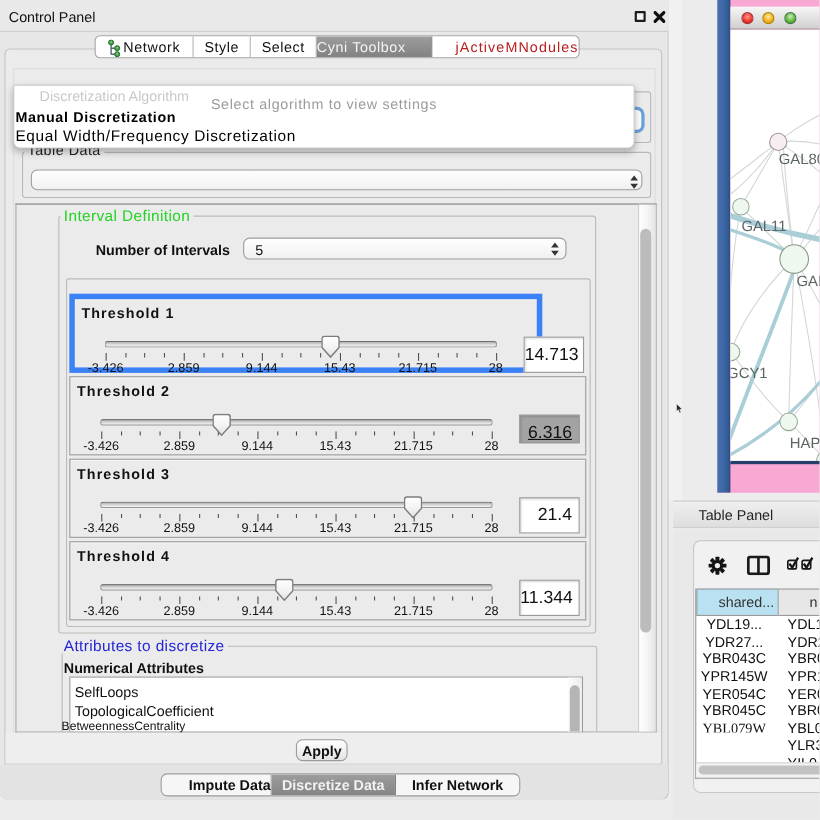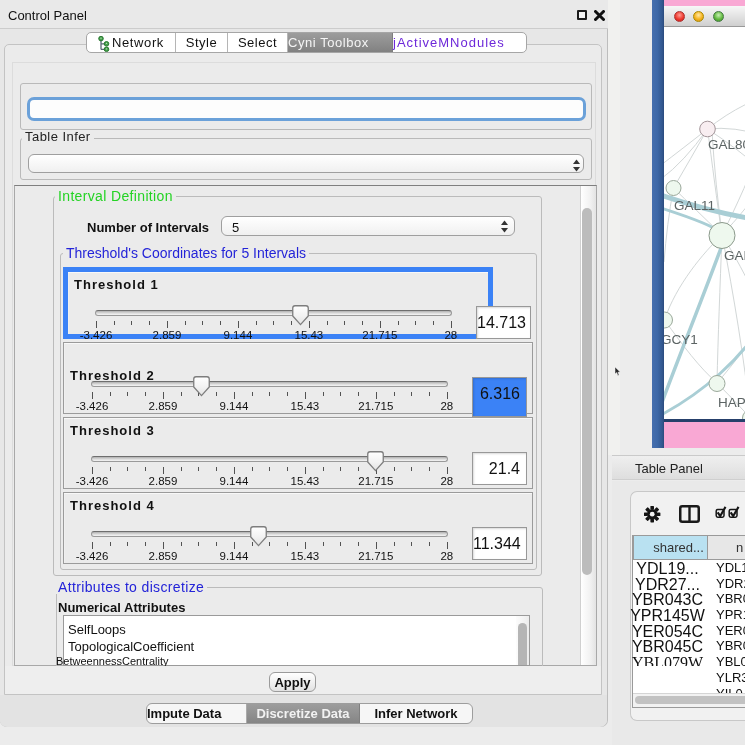--- a/index.html
+++ b/index.html
@@ -21,47 +21,52 @@
     </svg>
 
   <div class="abs" style="left:4px;top:44px;width:598px;height:651px;background:#ebebeb;border:1px solid #c3c3c3;border-radius:5px 5px 0 0;"></div>
   <div class="abs" style="left:12px;top:62px;width:584px;height:604px;border:1px solid #dcdcdc;background:#ebebeb;"></div>
 
   <div class="abs" style="left:20px;top:83px;width:572px;height:47px;border:1px solid #b9b9b9;border-radius:3px;"></div>
 
   <div class="abs" style="left:27px;top:97px;width:559px;height:24px;border:3px solid #6ba1d9;border-radius:7px;background:#fdfdfd;"></div>
 
   <div class="abs" style="left:20px;top:138px;width:572px;height:42px;border:1px solid #b9b9b9;border-radius:3px;"></div>
-  <div class="grouplabel" style="left:22px;top:130px;letter-spacing:0.45px;color:#222;">Table Infer</div>
+  <div class="grouplabel" style="left:22px;top:130px;letter-spacing:0.45px;color:#222;">Table Data</div>
 
   <div class="abs" style="left:28px;top:154px;width:556px;height:19px;background:linear-gradient(#ffffff,#f0f0f0);border:1px solid #9f9f9f;border-radius:6px;"></div>
   <svg class="abs" style="left:572px;top:159px;" width="9" height="13">
       <path d="M4.5 0.5 L8 5 L1 5 Z" fill="#333"></path>
       <path d="M4.5 12.5 L8 8 L1 8 Z" fill="#333"></path>
     </svg>
 
+  <div class="abs" style="left:12px;top:77px;width:565px;height:58px;background:#ffffff;border:1px solid #c9c9c9;border-radius:2px 2px 6px 6px;box-shadow:0 3px 7px rgba(0,0,0,0.28);z-index:40;">
+    <div class="abs" style="left:23px;top:2px;font-size:13px;color:#c9c9c9;">Discretization Algorithm</div>
+    <div class="abs" style="left:0;top:9px;width:100%;text-align:center;font-size:13px;letter-spacing:0.6px;color:#9b9b9b;">Select algorithm to view settings</div>
+    <div class="abs" style="left:1px;top:21px;font-size:13px;letter-spacing:0.6px;font-weight:bold;color:#000;">Manual Discretization</div>
+    <div class="abs" style="left:1px;top:37px;font-size:14px;letter-spacing:0.6px;color:#000;">Equal Width/Frequency Discretization</div>
+  </div>
 
   <div class="abs" style="left:14px;top:185px;width:583px;height:481px;border:1px solid #a8a8a8;border-top:1px solid #7f7f7f;background:#ebebeb;"></div>
 
   <div class="abs" style="left:580px;top:186px;width:16px;height:479px;background:linear-gradient(90deg,#ffffff,#f2f2f2 60%,#e3e3e3);border-left:1px solid #d0d0d0;"></div>
   <div class="abs" style="left:582px;top:208px;width:10px;height:367px;background:#bcbcbc;border-radius:5px;"></div>
 
   <div class="abs" style="left:53px;top:196px;width:489px;height:380px;border:1px solid #bbbbbb;border-radius:3px;"></div>
   <div class="grouplabel" style="left:55px;top:189px;font-size:14px;line-height:14px;letter-spacing:0.35px;color:#24d324;">Interval Definition</div>
 
   <div class="abs" style="left:87px;top:220px;font-size:13px;font-weight:bold;color:#111;">Number of Intervals</div>
   <div class="abs" style="left:221px;top:216px;width:294px;height:20px;background:linear-gradient(#ffffff,#f0f0f0);border:1px solid #9f9f9f;border-radius:6px;"></div>
   <div class="abs" style="left:232px;top:220px;font-size:13px;color:#111;">5</div>
   <svg class="abs" style="left:500px;top:220px;" width="9" height="13">
       <path d="M4.5 0.5 L8 5 L1 5 Z" fill="#333"></path>
       <path d="M4.5 12.5 L8 8 L1 8 Z" fill="#333"></path>
     </svg>
 
   <div class="abs" style="left:60px;top:253px;width:477px;height:317px;border:1px solid #bbbbbb;border-radius:3px;"></div>
-  <div class="grouplabel" style="left:63px;top:246px;font-size:14px;line-height:14px;color:#2424d8;">Threshold's Coordinates for 5 Intervals</div>
 
   <div id="thr">
       <div class="abs" style="left:63px;top:266.5px;width:430px;height:72px;border:5px solid #3b82f6;box-shadow:inset 0 1px 0 #f8f8f8, inset 1px 0 0 #f0f0f0;">
         <div class="abs" style="left:6px;top:5px;font-size:13px;font-weight:bold;letter-spacing:1px;color:#111;">Threshold 1</div>
         <div class="abs" style="left:27px;top:38px;width:357px;height:6px;border:1px solid #9a9a9a;border-top-color:#6e6e6e;border-radius:3px;background:linear-gradient(#b0b0b0,#dcdcdc 55%,#f5f5f5);"></div>
         <svg class="abs" style="left:0;top:49px;" width="400" height="8">
           <line x1="28.5" y1="0" x2="28.5" y2="7" stroke="#4a4a4a" stroke-width="0.95"></line>
           <line x1="46.5" y1="0" x2="46.5" y2="4" stroke="#4a4a4a" stroke-width="0.95"></line>
           <line x1="63.5" y1="0" x2="63.5" y2="4" stroke="#4a4a4a" stroke-width="0.95"></line>
           <line x1="81.5" y1="0" x2="81.5" y2="4" stroke="#4a4a4a" stroke-width="0.95"></line>
@@ -95,21 +100,21 @@
               <stop offset="0" stop-color="#ffffff"></stop>
               <stop offset="0.55" stop-color="#f2f2f2"></stop>
               <stop offset="1" stop-color="#e2e2e2"></stop>
             </linearGradient>
           </defs>
           <path d="M3 0.75 H14 Q16.25 0.75 16.25 3 V11 L8.5 19.6 L0.75 11 V3 Q0.75 0.75 3 0.75 Z" fill="url(#tg0)" stroke="#7d7d7d" stroke-width="1.3"></path>
         </svg>
         <div class="abs" style="left:408px;top:34px;width:55px;height:33px;background:#ffffff;border:1px solid #989898;box-shadow:inset 1px 1px 2px rgba(0,0,0,0.15);font-size:16px;color:#111;text-align:right;line-height:31px;padding-right:6px;">14.713</div>
       </div>
       <div class="abs" style="left:63px;top:342px;width:470px;height:72px;border:1px solid #9b9b9b;box-shadow:inset 0 1px 0 #f8f8f8, inset 1px 0 0 #f0f0f0;">
-        <div class="abs" style="left:6px;top:5px;font-size:13px;font-weight:bold;letter-spacing:1px;color:#111;margin-top:20px;">Threshold 2</div>
+        <div class="abs" style="left:6px;top:5px;font-size:13px;font-weight:bold;letter-spacing:1px;color:#111;">Threshold 2</div>
         <div class="abs" style="left:27px;top:38px;width:357px;height:6px;border:1px solid #9a9a9a;border-top-color:#6e6e6e;border-radius:3px;background:linear-gradient(#b0b0b0,#dcdcdc 55%,#f5f5f5);"></div>
         <svg class="abs" style="left:0;top:49px;" width="400" height="8">
           <line x1="28.5" y1="0" x2="28.5" y2="7" stroke="#4a4a4a" stroke-width="0.95"></line>
           <line x1="46.5" y1="0" x2="46.5" y2="4" stroke="#4a4a4a" stroke-width="0.95"></line>
           <line x1="63.5" y1="0" x2="63.5" y2="4" stroke="#4a4a4a" stroke-width="0.95"></line>
           <line x1="81.5" y1="0" x2="81.5" y2="4" stroke="#4a4a4a" stroke-width="0.95"></line>
           <line x1="99.5" y1="0" x2="99.5" y2="7" stroke="#4a4a4a" stroke-width="0.95"></line>
           <line x1="117.5" y1="0" x2="117.5" y2="4" stroke="#4a4a4a" stroke-width="0.95"></line>
           <line x1="134.5" y1="0" x2="134.5" y2="4" stroke="#4a4a4a" stroke-width="0.95"></line>
           <line x1="152.5" y1="0" x2="152.5" y2="4" stroke="#4a4a4a" stroke-width="0.95"></line>
@@ -136,21 +141,21 @@
         <svg class="abs" style="left:129.488px;top:33px;" width="17" height="21" viewBox="0 0 17 21">
           <defs>
             <linearGradient id="tg1" x1="0" y1="0" x2="0" y2="1">
               <stop offset="0" stop-color="#ffffff"></stop>
               <stop offset="0.55" stop-color="#f2f2f2"></stop>
               <stop offset="1" stop-color="#e2e2e2"></stop>
             </linearGradient>
           </defs>
           <path d="M3 0.75 H14 Q16.25 0.75 16.25 3 V11 L8.5 19.6 L0.75 11 V3 Q0.75 0.75 3 0.75 Z" fill="url(#tg1)" stroke="#7d7d7d" stroke-width="1.3"></path>
         </svg>
-        <div class="abs" style="left:408px;top:34px;width:55px;height:40px;background:#3b82f6;border:1px solid #989898;box-shadow:inset 1px 1px 2px rgba(0,0,0,0.15);font-size:16px;color:#111;text-align:right;line-height:31px;padding-right:6px;">6.316</div>
+        <div class="abs" style="left:408px;top:34px;width:55px;height:26px;background:#a3a3a3;border:1px solid #989898;box-shadow:inset 1px 1px 2px rgba(0,0,0,0.15);font-size:16px;color:#111;text-align:right;line-height:31px;padding-right:6px;text-decoration:underline;">6.316</div>
       </div>
       <div class="abs" style="left:63px;top:417px;width:470px;height:72px;border:1px solid #9b9b9b;box-shadow:inset 0 1px 0 #f8f8f8, inset 1px 0 0 #f0f0f0;">
         <div class="abs" style="left:6px;top:5px;font-size:13px;font-weight:bold;letter-spacing:1px;color:#111;">Threshold 3</div>
         <div class="abs" style="left:27px;top:38px;width:357px;height:6px;border:1px solid #9a9a9a;border-top-color:#6e6e6e;border-radius:3px;background:linear-gradient(#b0b0b0,#dcdcdc 55%,#f5f5f5);"></div>
         <svg class="abs" style="left:0;top:49px;" width="400" height="8">
           <line x1="28.5" y1="0" x2="28.5" y2="7" stroke="#4a4a4a" stroke-width="0.95"></line>
           <line x1="46.5" y1="0" x2="46.5" y2="4" stroke="#4a4a4a" stroke-width="0.95"></line>
           <line x1="63.5" y1="0" x2="63.5" y2="4" stroke="#4a4a4a" stroke-width="0.95"></line>
           <line x1="81.5" y1="0" x2="81.5" y2="4" stroke="#4a4a4a" stroke-width="0.95"></line>
           <line x1="99.5" y1="0" x2="99.5" y2="7" stroke="#4a4a4a" stroke-width="0.95"></line>
@@ -246,42 +251,42 @@
   <div class="abs" style="left:516px;top:616px;width:13px;height:49px;background:linear-gradient(90deg,#fcfcfc,#ececec);"></div>
   <div class="abs" style="left:518px;top:623px;width:9px;height:42px;background:#b5b5b5;border-radius:4.5px 4.5px 0 0;"></div>
 
   <div class="abs" style="left:5px;top:666px;width:596px;height:28px;background:#eeeeee;"></div>
   <div class="abs" style="left:269px;top:672px;width:47px;height:20px;background:linear-gradient(#ffffff,#e2e2e2);border:1px solid #9b9b9b;border-radius:6px;text-align:center;font-size:13px;font-weight:bold;color:#111;line-height:19px;">Apply</div>
 
   <div class="abs" style="left:0px;top:695px;width:607px;height:32px;background:#e3e3e3;border-radius:0 0 7px 7px;"></div>
 </div>
 
 <div class="abs" style="left:146px;top:703px;width:327px;height:21px;background:#f6f6f6;border:1px solid #9d9d9d;border-radius:6px;overflow:hidden;display:flex;z-index:5;">
-  <div style="flex:0 0 100px;text-align:left;font-size:13px;font-weight:bold;color:#111;line-height:19px;border-right:1px solid #aaa;">Impute Data</div>
+  <div style="flex:0 0 100px;text-align:right;font-size:13px;font-weight:bold;color:#111;line-height:19px;border-right:1px solid #aaa;">Impute Data</div>
   <div style="flex:0 0 113px;text-align:center;font-size:13px;font-weight:bold;color:#f2f2f2;line-height:19px;background:linear-gradient(#9d9d9d,#858585);border-right:1px solid #7f7f7f;">Discretize Data</div>
   <div style="flex:1;text-align:center;font-size:13px;font-weight:bold;color:#111;line-height:19px;">Infer Network</div>
 </div>
 
 <div class="abs" style="left:86px;top:32px;width:441px;height:21px;background:#ffffff;border:1px solid #a6a6a6;border-radius:5px;overflow:hidden;display:flex;z-index:5;">
   <div style="flex:0 0 89px;text-align:center;font-size:13px;color:#111;line-height:20px;border-right:1px solid #b5b5b5;position:relative;">
     <svg style="position:absolute;left:10px;top:3px;" width="14" height="17" viewBox="0 0 14 17">
         <path d="M4 3 V13.5 M4 7.8 H9.5 M4 13.3 H9.5" stroke="#5a6675" stroke-width="1.3" fill="none"></path>
         <circle cx="4" cy="2.6" r="2.3" fill="#46a24c" stroke="#1f6e28" stroke-width="0.9"></circle>
         <circle cx="9.5" cy="7.8" r="2.3" fill="#46a24c" stroke="#1f6e28" stroke-width="0.9"></circle>
         <circle cx="9.5" cy="13.3" r="2.3" fill="#46a24c" stroke="#1f6e28" stroke-width="0.9"></circle>
         <circle cx="4" cy="2.2" r="0.7" fill="#b2dcb4"></circle>
         <circle cx="9.5" cy="7.4" r="0.7" fill="#b2dcb4"></circle>
         <circle cx="9.5" cy="12.9" r="0.7" fill="#b2dcb4"></circle>
       </svg>
     <span style="padding-left:14px;letter-spacing:0.6px;">Network</span>
   </div>
   <div style="flex:0 0 52px;text-align:center;font-size:13px;color:#111;line-height:20px;border-right:1px solid #b5b5b5;letter-spacing:0.5px;">Style</div>
   <div style="flex:0 0 60px;text-align:center;font-size:13px;color:#111;line-height:20px;border-right:1px solid #b5b5b5;letter-spacing:0.5px;">Select</div>
   <div style="flex:0 0 105px;font-size:13px;color:#f5f5f5;line-height:20px;background:linear-gradient(#9d9d9d,#818181);border-right:1px solid #7f7f7f;letter-spacing:0.55px;">Cyni Toolbox</div>
-  <div style="flex:1;text-align:left;font-size:13px;color:#6d28d9;line-height:20px;letter-spacing:1px;">jActiveMNodules</div>
+  <div style="flex:1;text-align:right;font-size:13px;color:#b91c1c;line-height:20px;letter-spacing:1px;">jActiveMNodules</div>
 </div>
 
 <div class="abs" style="left:608px;top:0;width:12px;height:455px;background:#f1f1ef;"></div>
 <div class="abs" style="left:652px;top:0;width:125px;height:448px;background:#f9a8d4;overflow:hidden;">
   <div class="abs" style="left:0;top:0;width:12px;height:448px;background:linear-gradient(90deg,#466fae 0%,#3d68a8 45%,#33588f 85%,#2a4a7c 100%);"></div>
   <div class="abs" style="left:12px;top:420px;width:113px;height:2px;background:#26406b;"></div>
 
   <div class="abs" style="left:12px;top:6px;width:113px;height:21px;background:linear-gradient(#f7f7f7,#cfcfcf);border-bottom:1px solid #999;"></div>
   <div class="abs" style="left:22px;top:11px;width:11px;height:11px;border-radius:50%;background:radial-gradient(circle at 50% 35%, #ff9a94 0%, #ee3b30 55%, #c81414 100%);border:0.5px solid #a33;"></div>
   <div class="abs" style="left:41px;top:11px;width:11px;height:11px;border-radius:50%;background:radial-gradient(circle at 50% 35%, #ffe9a8 0%, #f5b31e 55%, #cd8d11 100%);border:0.5px solid #a80;"></div>
@@ -376,21 +381,21 @@
     <rect x="14.2" y="3.4" width="7.8" height="7.8" rx="1.6" fill="none" stroke="#161616" stroke-width="1.5"></rect>
     <path d="M16.2 7.2 L18.2 10 L23 1.8" fill="none" stroke="#161616" stroke-width="2.1" stroke-linecap="square"></path>
   </svg>
 
 <div class="abs" style="left:632px;top:535px;width:113px;height:173px;background:#ffffff;border-left:1px solid #9a9a9a;"></div>
 <div class="abs" style="left:633px;top:535px;width:75px;height:25px;background:#b9e1f1;border:1px solid #9a9a9a;"></div>
 <div class="abs" style="left:708px;top:535px;width:37px;height:25px;background:#e7e7e7;border-top:1px solid #9a9a9a;border-bottom:1px solid #9a9a9a;"></div>
 <div class="abs" style="left:641px;top:540px;width:75px;text-align:center;font-size:13px;color:#333;">shared...</div>
 <div class="abs" style="left:736px;top:540px;font-size:13px;color:#333;">n</div>
 
-<div class="abs" style="left:630px;top:560px;width:75px;height:106px;overflow:hidden;font-size:16px;color:#111;text-align:center;white-space:nowrap;">
+<div class="abs" style="left:630px;top:560px;width:75px;height:106px;overflow:hidden;font-size:13px;color:#111;text-align:center;white-space:nowrap;">
   <div style="height:15.7px;">YDL19...</div>
   <div style="height:15.7px;">YDR27...</div>
   <div style="height:15.7px;">YBR043C</div>
   <div style="height:15.7px;">YPR145W</div>
   <div style="height:15.7px;">YER054C</div>
   <div style="height:15.7px;">YBR045C</div>
   <div style="height:15.7px;font-family:Liberation Serif, serif;">YBL079W</div>
   <div style="height:15.7px;">YLR345W</div>
   <div style="height:15.7px;">YIL053C</div>
 </div>

